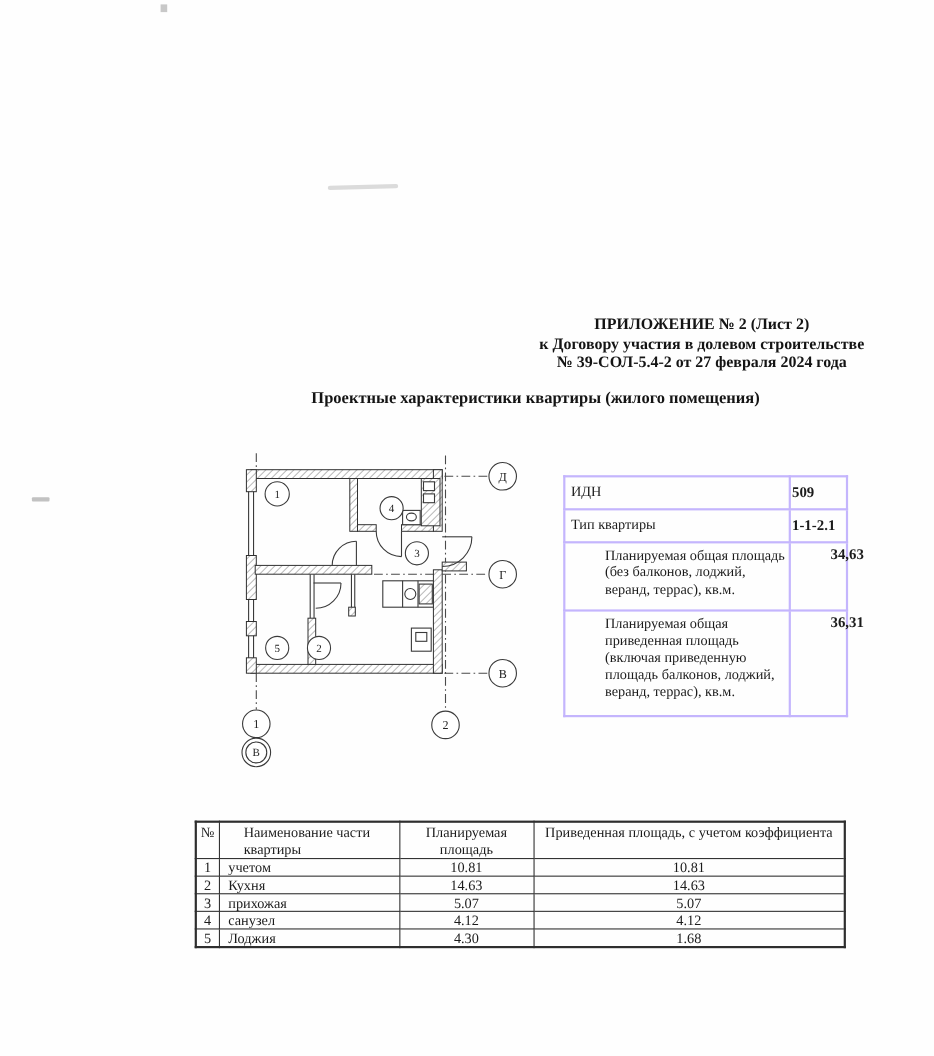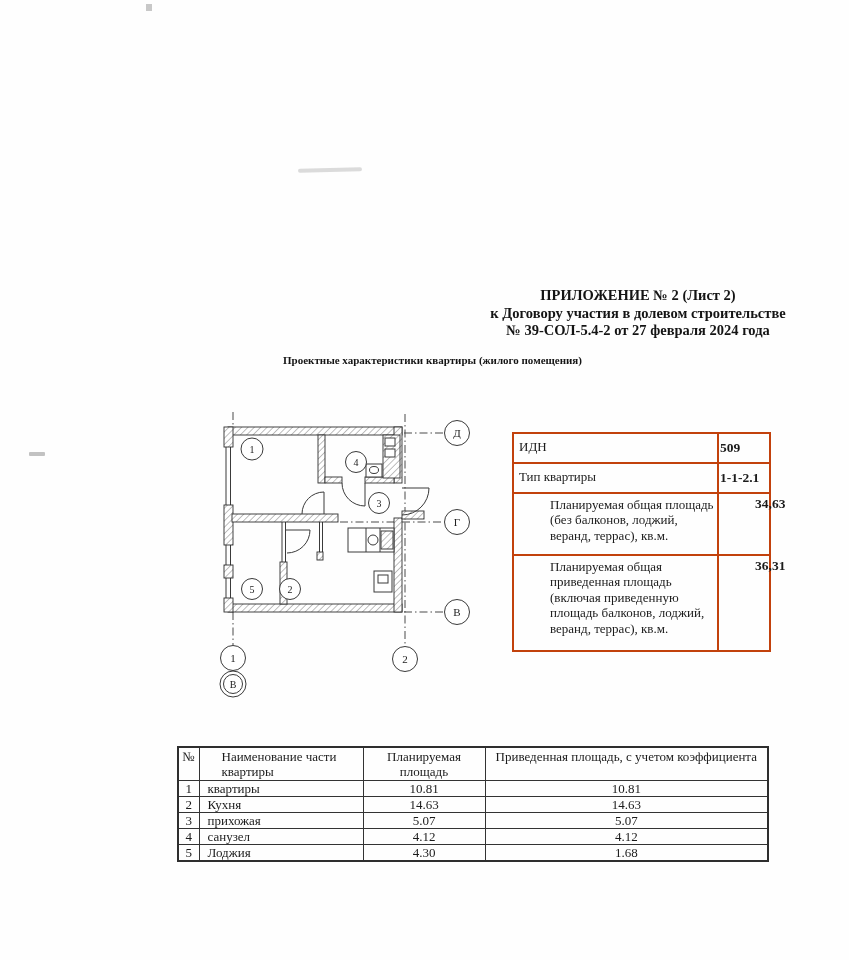--- a/index.html
+++ b/index.html
@@ -8,30 +8,30 @@
 
   
   .art{position:absolute;background:#9a9a9a;}
   .art-top{left:146px;top:4px;width:6px;height:7px;opacity:.55;}
   .art-smudge{left:298px;top:168px;width:64px;height:4px;opacity:.35;transform:rotate(-1.5deg);border-radius:2px;}
   .art-dash{left:29px;top:452px;width:16px;height:4px;opacity:.6;border-radius:1px;}
 
   
   .hdr{position:absolute;left:462px;top:287px;width:352px;text-align:center;
        font-weight:700;font-size:14.5px;line-height:17.6px;color:#141414;}
-  .subtitle{position:absolute;left:283px;top:354px;font-weight:700;font-size:11px;color:#141414;}
+  .subtitle{position:absolute;left:283px;top:354px;font-weight:700;font-size:15px;color:#141414;}
 
   
   .plan{position:absolute;left:212px;top:410px;width:266px;height:292px;}
   .plan text{font-family:"Liberation Serif",serif;fill:#222;}
 
   
   .sumtab{position:absolute;left:512px;top:432px;width:257px;border-collapse:collapse;
           table-layout:fixed;font-size:13px;line-height:15.4px;}
-  .sumtab td{border:2px solid #c2410c;vertical-align:middle;}
+  .sumtab td{border:2px solid #c4b5fd;vertical-align:middle;}
   .sumtab td.lbl{padding:3px 2px 5px 5px;}
   .sumtab td.val{text-align:left;font-weight:700;font-size:13.5px;padding:2px 1px;}
   .sumtab tr.tall td{vertical-align:top;padding-left:36px;}
   .sumtab tr.r1 td{height:20px;}
   .sumtab tr.r2 td{height:20px;}
   .sumtab tr.r3 td{height:17px;}
   .sumtab tr.r4 td{height:52px;}
   .sumtab tr.r5 td{height:86px;}
   .sumtab tr.r6 td{height:31px;}
 
@@ -202,21 +202,21 @@
       <tr>
         <th>№</th>
         <th class="name">Наименование части квартиры</th>
         <th>Планируемая площадь</th>
         <th>Приведенная площадь, с учетом коэффициента</th>
       </tr>
     </thead>
     <tbody>
       <tr>
         <td>1</td>
-        <td class="name">квартиры</td>
+        <td class="name">учетом</td>
         <td>10.81</td>
         <td>10.81</td>
       </tr>
       <tr>
         <td>2</td>
         <td class="name">Кухня</td>
         <td>14.63</td>
         <td>14.63</td>
       </tr>
       <tr>

